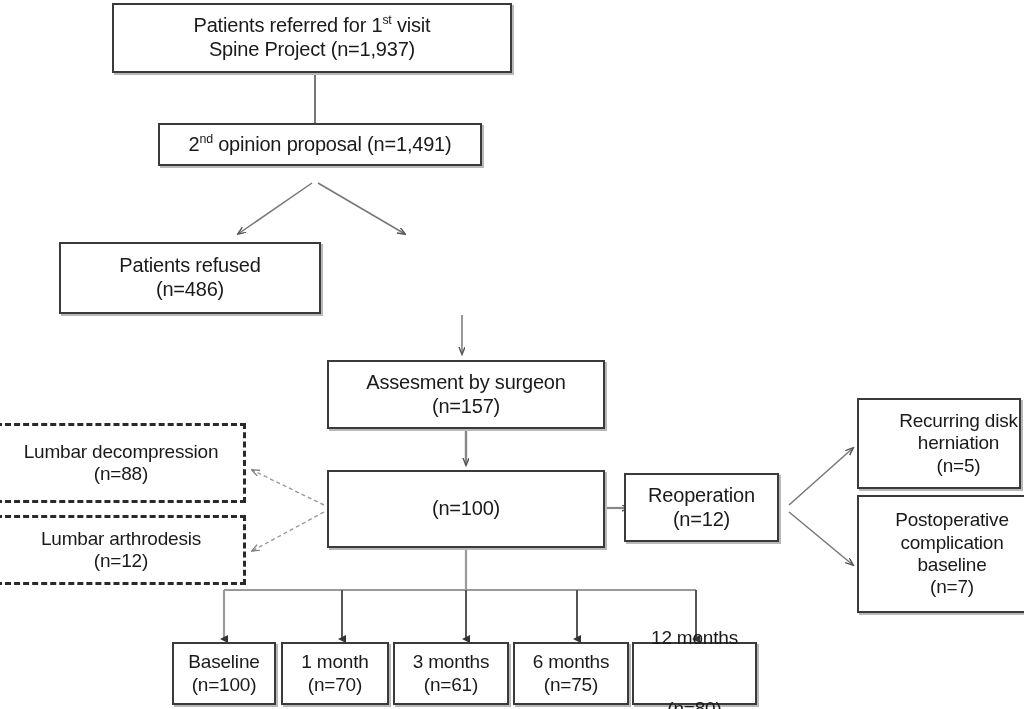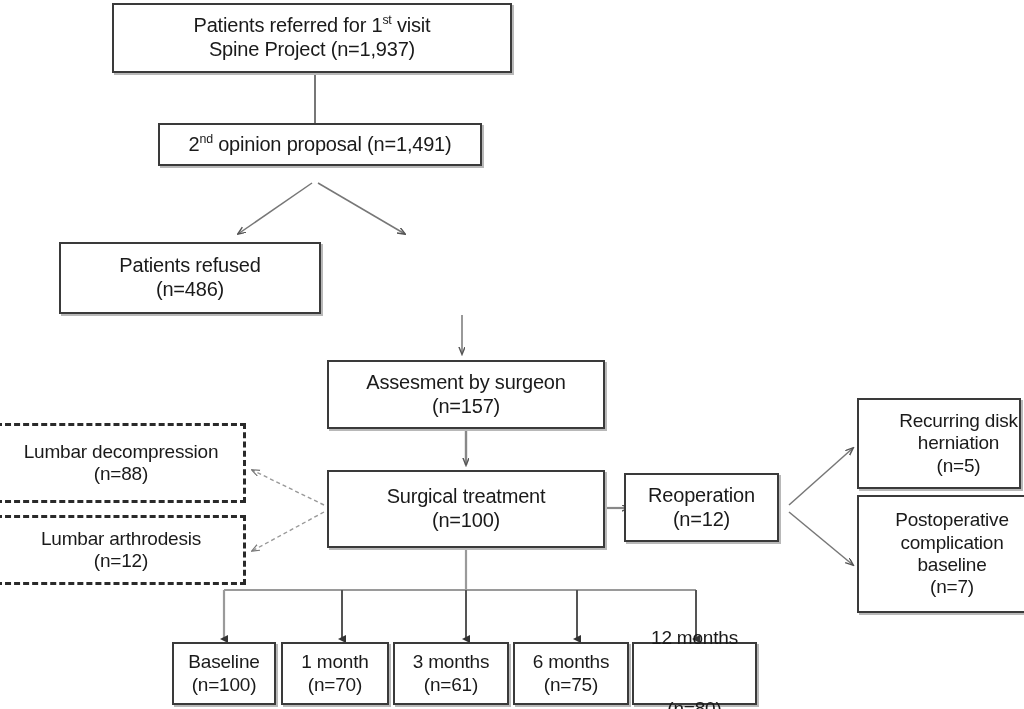--- a/index.html
+++ b/index.html
@@ -109,21 +109,20 @@
     <span class="ln">(n=486)</span>
   </div>
 
 
   <div class="node solid" style="left:327px; top:360px; width:278px; height:69px;">
     <span class="ln">Assesment by surgeon</span>
     <span class="ln">(n=157)</span>
   </div>
 
   <div class="node solid" style="left:327px; top:470px; width:278px; height:78px;">
-    <span class="ln">Surgical treatment</span>
     <span class="ln">(n=100)</span>
   </div>
 
   <div class="node dashed" style="left:-4px; top:423px; width:250px; height:80px;">
     <span class="ln sm">Lumbar decompression</span>
     <span class="ln sm">(n=88)</span>
   </div>
 
   <div class="node dashed" style="left:-4px; top:515px; width:250px; height:70px;">
     <span class="ln sm">Lumbar arthrodesis</span>

